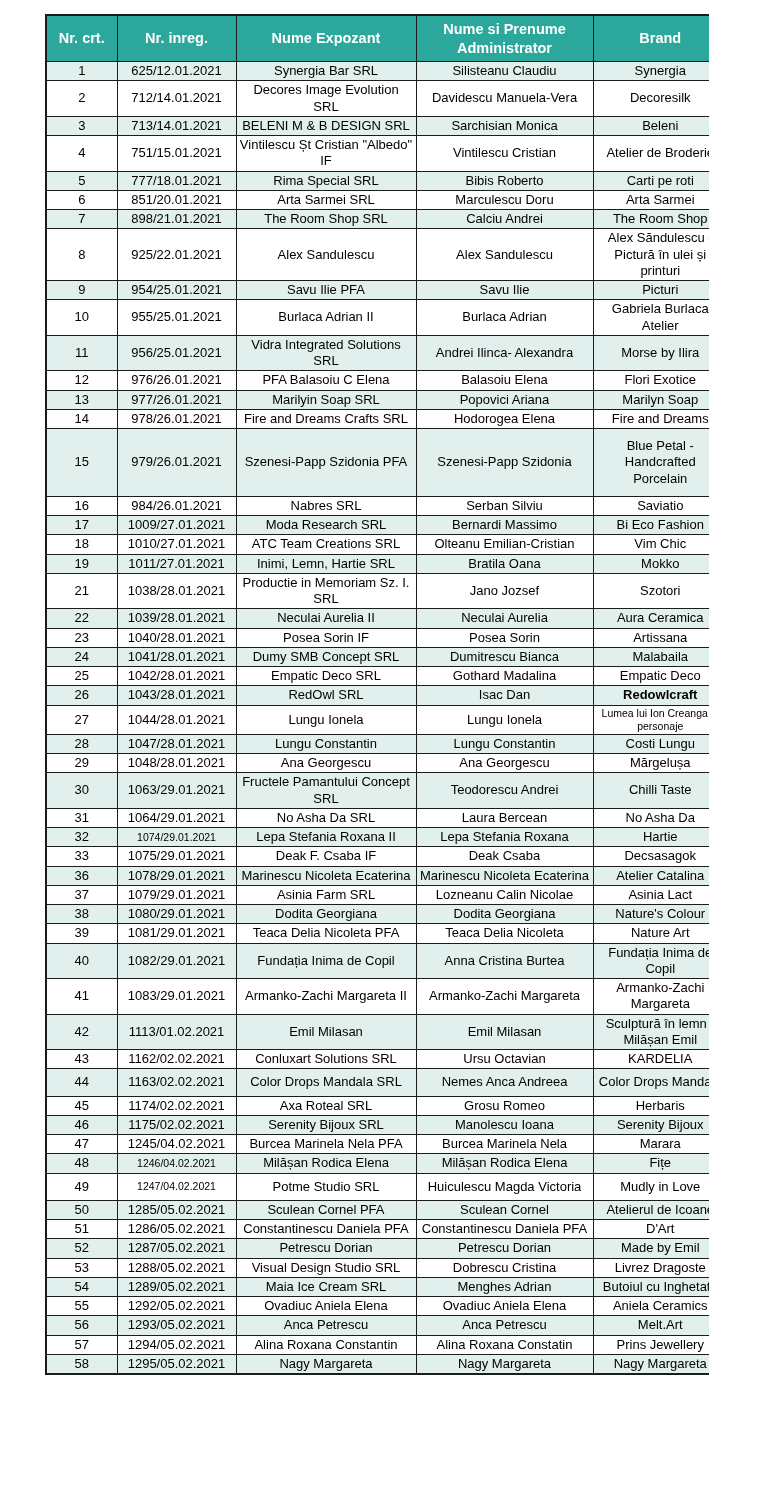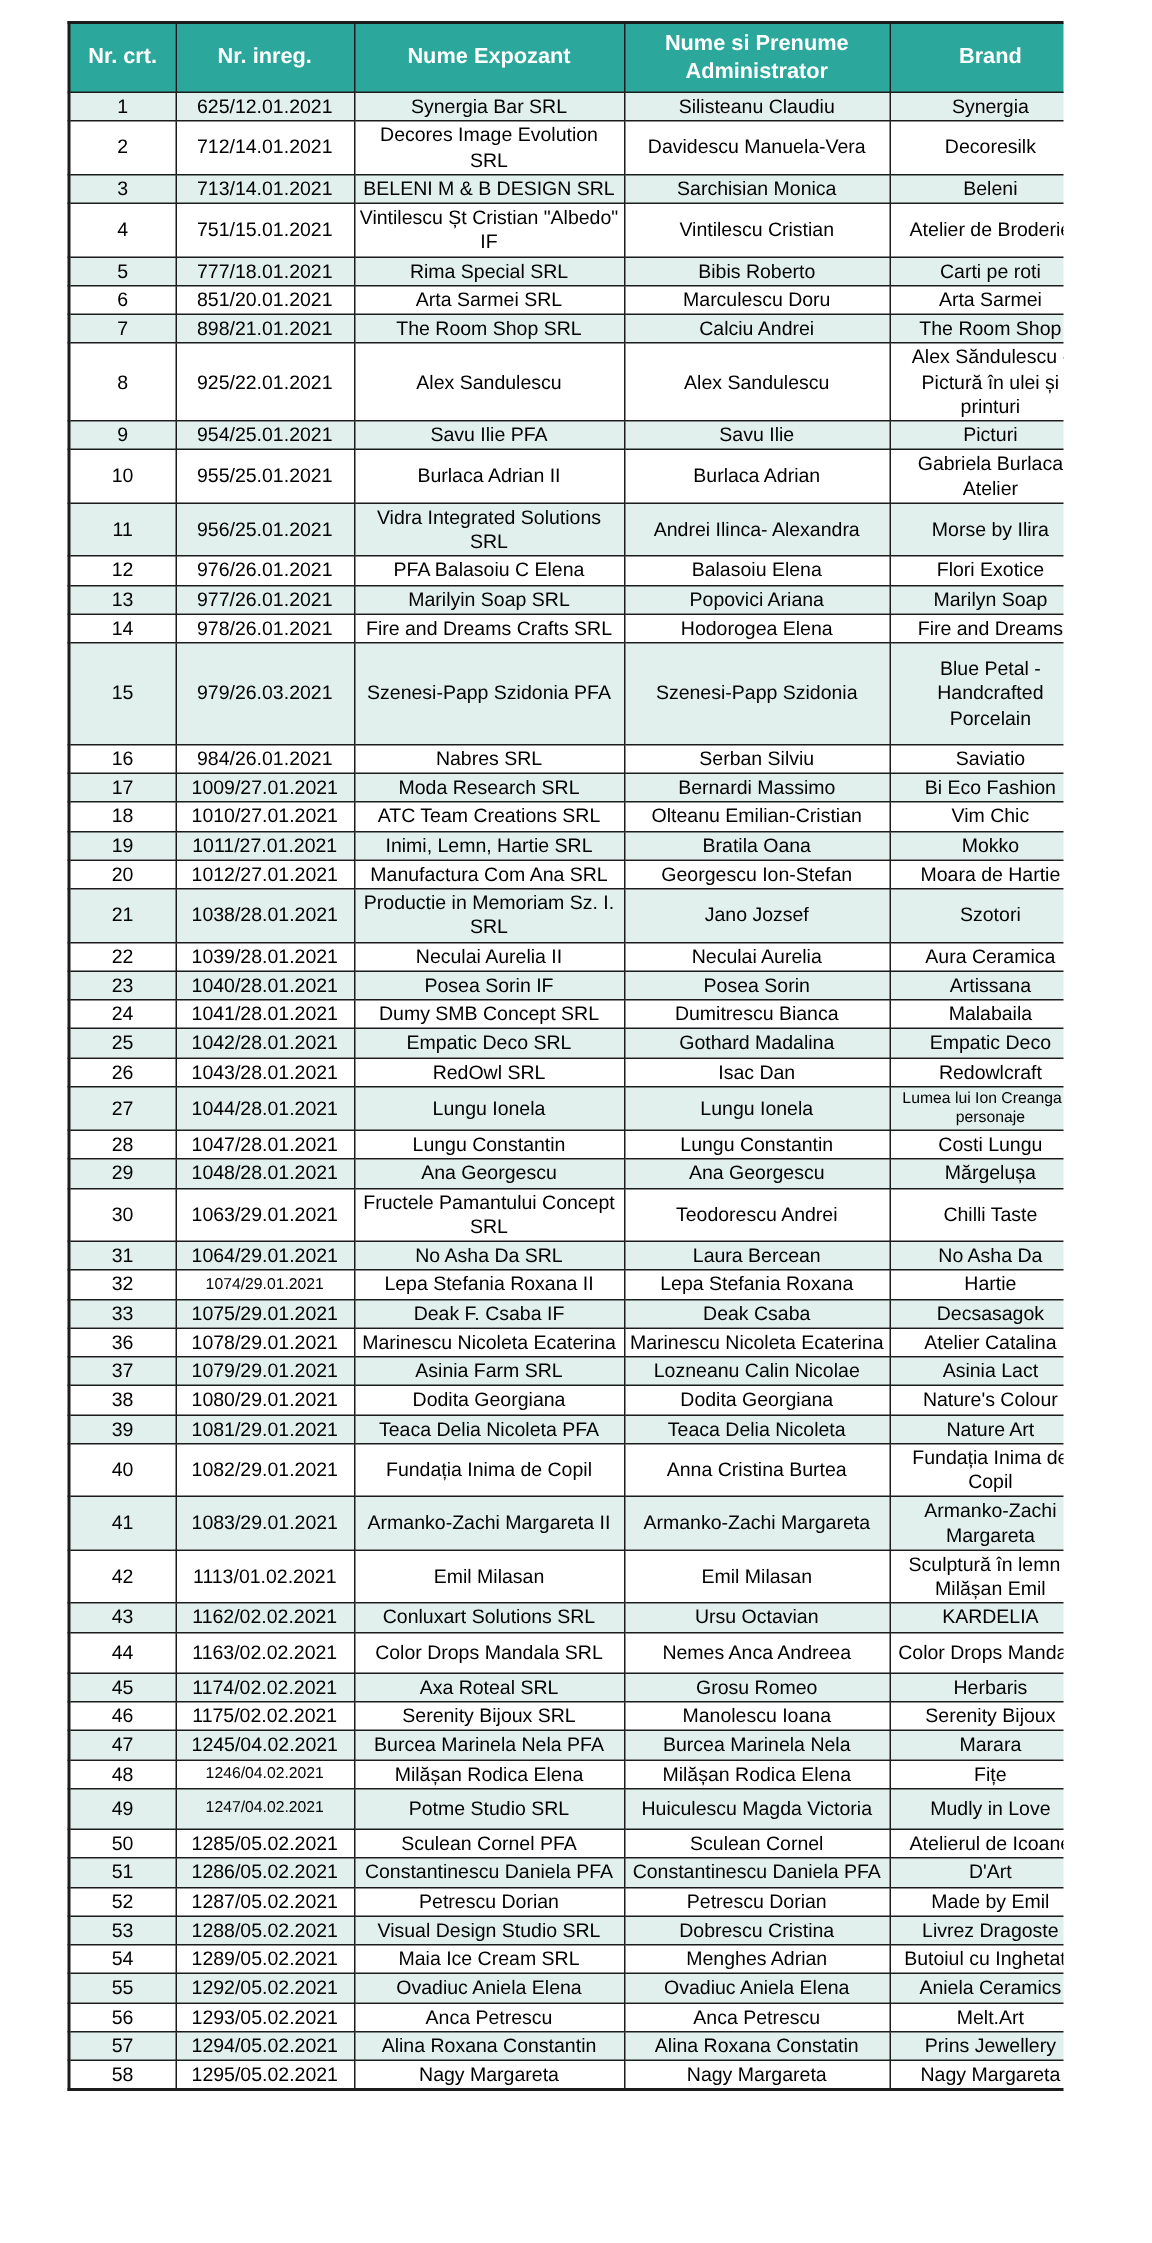--- a/index.html
+++ b/index.html
@@ -41,21 +41,21 @@
   .reg-table td {
     font-size: 13px;
     line-height: 1.25;
     padding: 1px 3px;
     background: #ffffff;
   }
   .reg-table tbody tr:nth-child(odd) td {
     background: var(--row-alt, #E1F0ED);
   }
   .reg-table td.small { font-size: 10.5px; }
-  .reg-table td.bold  { font-weight: normal; }
+  .reg-table td.bold  { font-weight: bold; }
   tr.pad-sm td { padding-top: 5px;  padding-bottom: 5px; }
   tr.pad-lg td { padding-top: 9px;  padding-bottom: 9px; }
 </style>
 </head>
 <body>
 
 <div class="sheet">
   <table class="reg-table">
     <colgroup>
       <col style="width:71px">
@@ -167,21 +167,21 @@
   </tr>
         <tr>
     <td>14</td>
     <td>978/26.01.2021</td>
     <td>Fire and Dreams Crafts SRL</td>
     <td>Hodorogea Elena</td>
     <td>Fire and Dreams</td>
   </tr>
         <tr class="pad-lg">
     <td>15</td>
-    <td>979/26.03.2021</td>
+    <td>979/26.01.2021</td>
     <td>Szenesi-Papp Szidonia PFA</td>
     <td>Szenesi-Papp Szidonia</td>
     <td>Blue Petal - Handcrafted Porcelain</td>
   </tr>
         <tr>
     <td>16</td>
     <td>984/26.01.2021</td>
     <td>Nabres SRL</td>
     <td>Serban Silviu</td>
     <td>Saviatio</td>
@@ -199,27 +199,20 @@
     <td>ATC Team Creations SRL</td>
     <td>Olteanu Emilian-Cristian</td>
     <td>Vim Chic</td>
   </tr>
         <tr>
     <td>19</td>
     <td>1011/27.01.2021</td>
     <td>Inimi, Lemn, Hartie SRL</td>
     <td>Bratila Oana</td>
     <td>Mokko</td>
-  </tr>
-        <tr>
-    <td>20</td>
-    <td>1012/27.01.2021</td>
-    <td>Manufactura Com Ana SRL</td>
-    <td>Georgescu Ion-Stefan</td>
-    <td>Moara de Hartie</td>
   </tr>
         <tr>
     <td>21</td>
     <td>1038/28.01.2021</td>
     <td>Productie in Memoriam Sz. I. SRL</td>
     <td>Jano Jozsef</td>
     <td>Szotori</td>
   </tr>
         <tr>
     <td>22</td>

